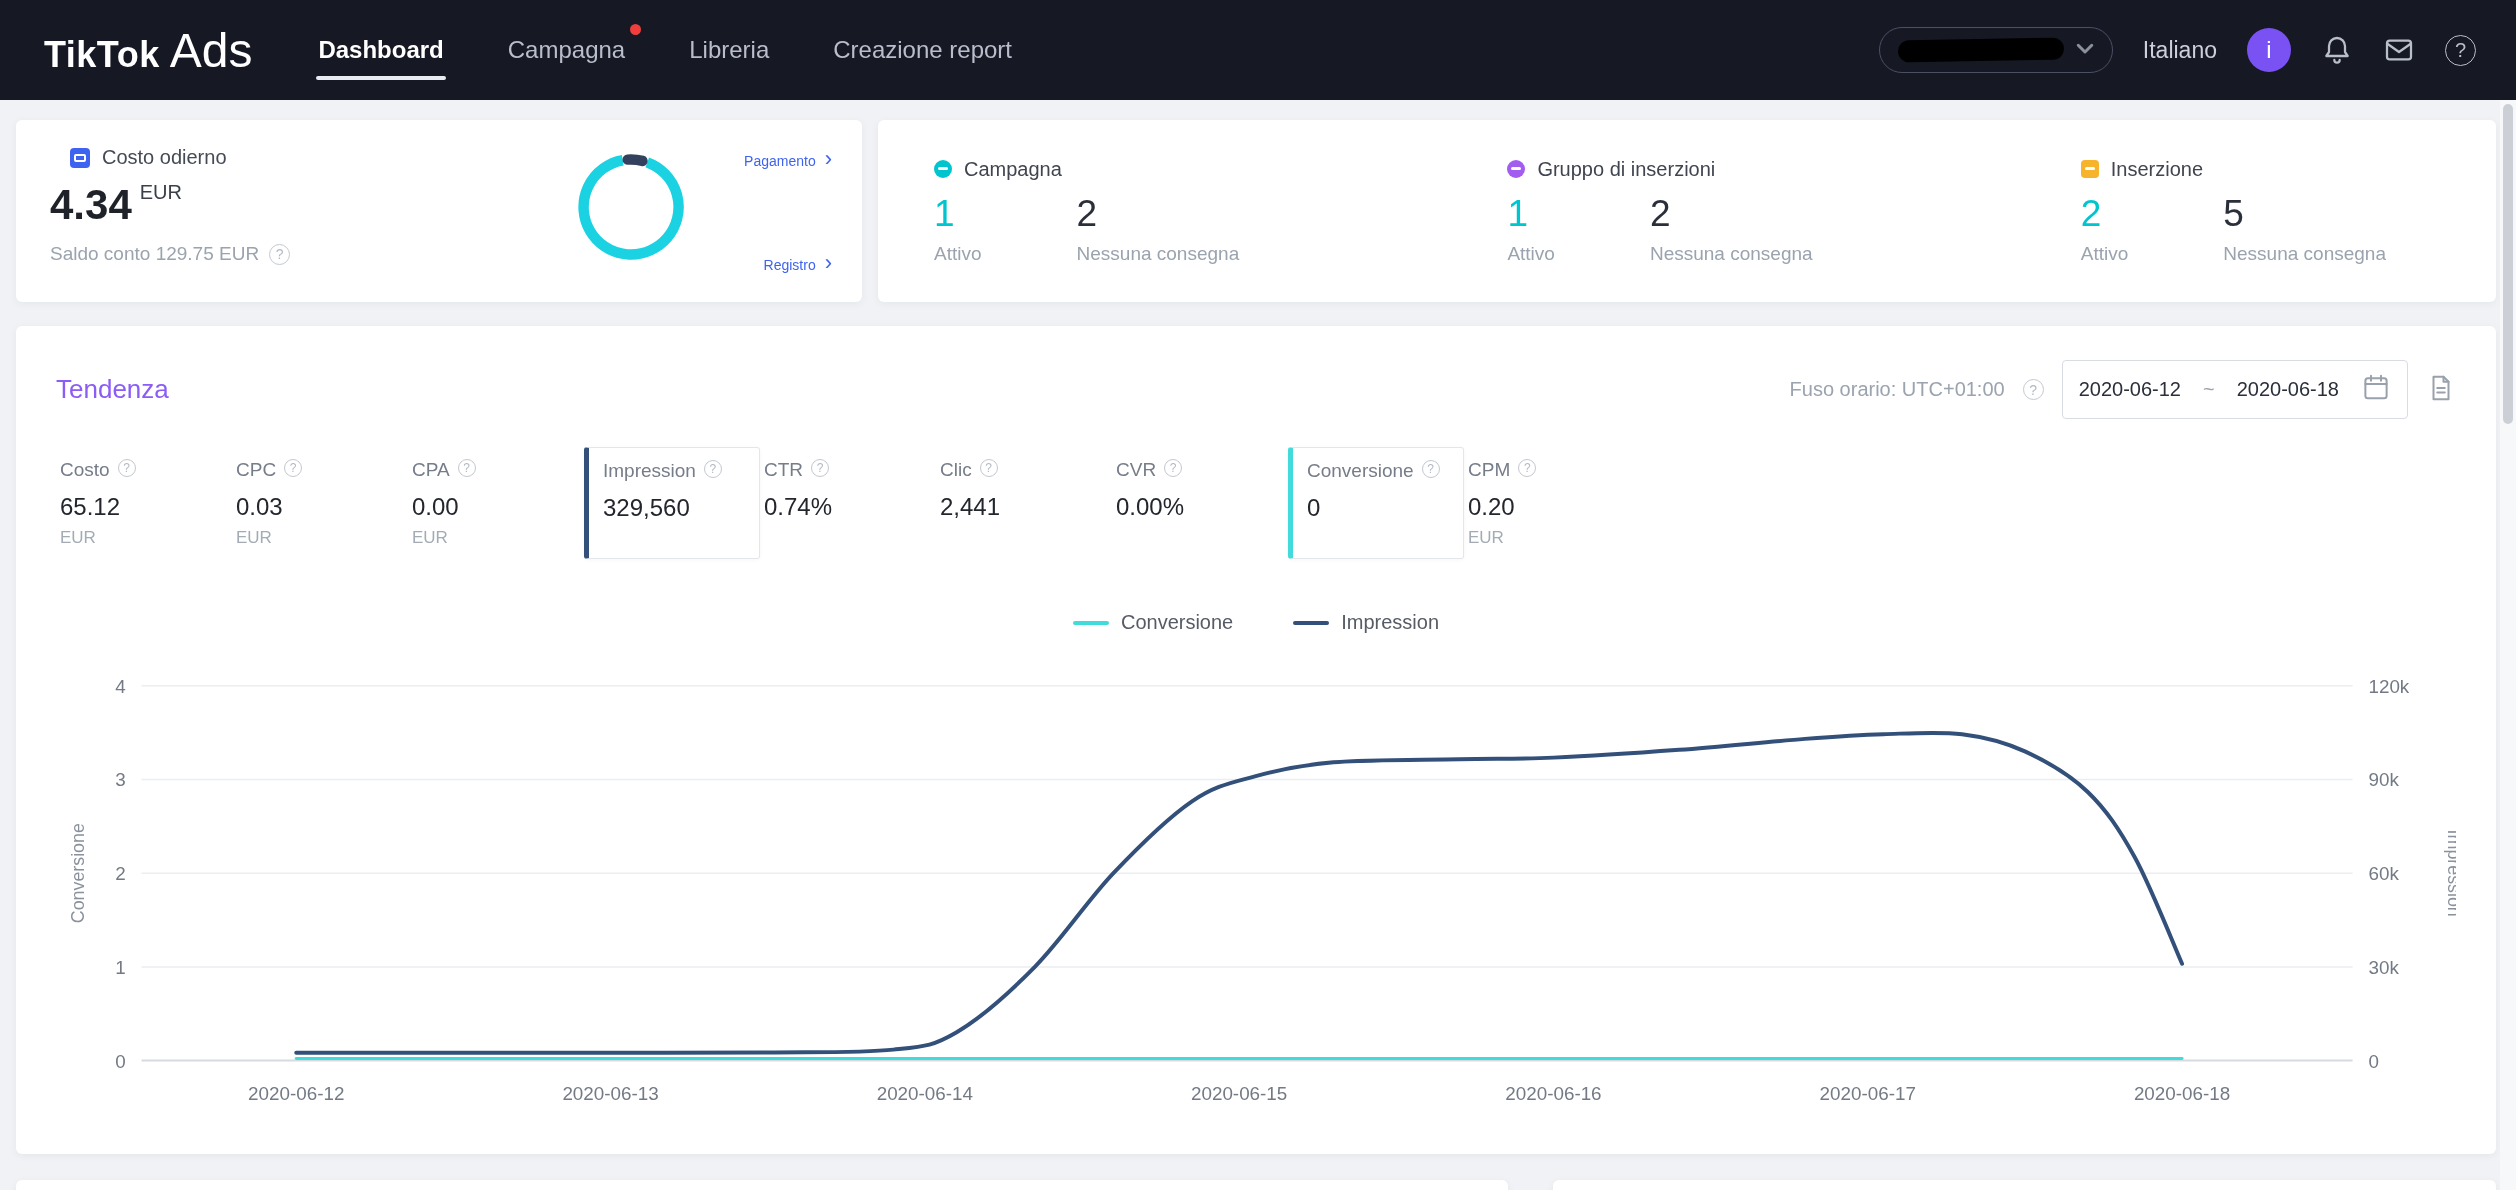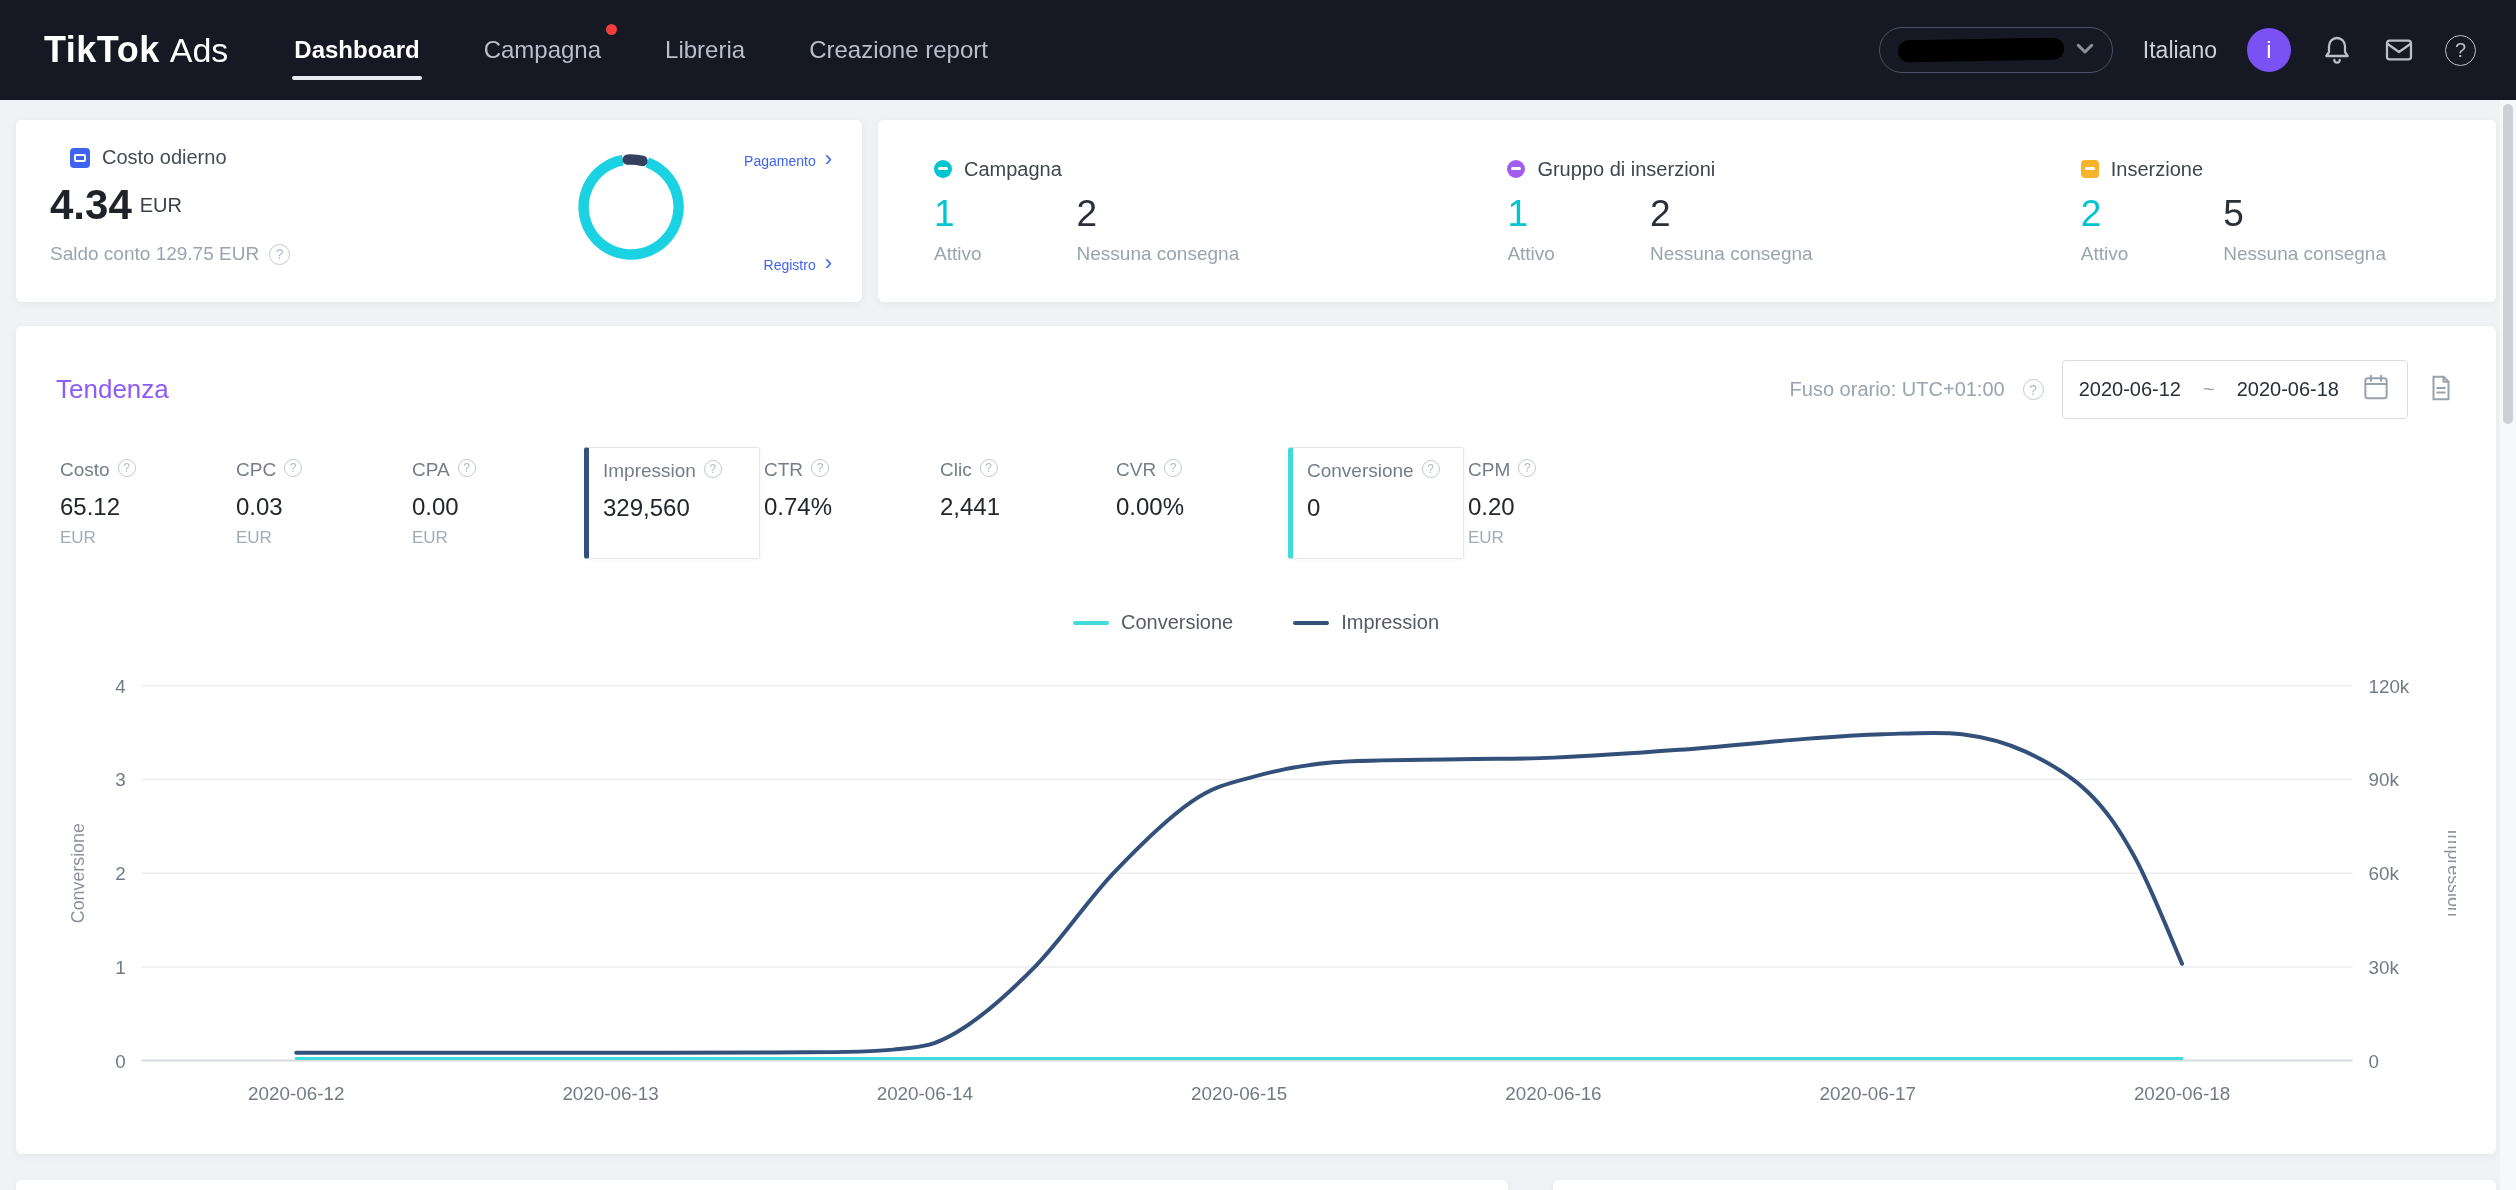--- a/index.html
+++ b/index.html
@@ -3,21 +3,21 @@
 <meta charset="utf-8">
 <style>
   * { margin:0; padding:0; box-sizing:border-box; }
   html,body { width:2516px; height:1190px; overflow:hidden; }
   body { background:#f0f2f5; font-family:"Liberation Sans", sans-serif; color:#23262d; position:relative; }
 
   
   .navbar { height:100px; background:#161823; display:flex; align-items:center; padding:0 40px 0 44px; position:relative; z-index:5; }
   .logo { display:flex; align-items:baseline; gap:10px; color:#fff; white-space:nowrap; }
   .logo-bold { font-size:36px; font-weight:800; letter-spacing:0.5px; }
-  .logo-light { font-size:34px; font-weight:400; }
+  .logo-light { font-size:48px; font-weight:400; }
   .nav-items { display:flex; gap:60px; margin-left:64px; align-items:center; }
   .nav-item { position:relative; font-size:24px; color:#b9bdcc; cursor:pointer; padding:8px 2px; }
   .nav-item.active { color:#ffffff; font-weight:700; }
   .nav-item.active::after { content:""; position:absolute; left:0; right:0; bottom:-8px; height:4px; background:#e9ebf2; border-radius:2px; }
   .badge { position:absolute; top:-6px; right:-16px; width:15px; height:15px; background:#f23d3d; border-radius:50%; border:2px solid #161823; }
   .nav-right { margin-left:auto; display:flex; align-items:center; gap:30px; }
   .account-pill { width:234px; height:46px; border:1.5px solid #4b5065; border-radius:24px; display:flex; align-items:center; padding:0 18px; gap:12px; cursor:pointer; }
   .redaction { flex:1; height:22px; background:#000; border-radius:11px; transform:rotate(-1deg); }
   .lang { font-size:23px; color:#ccd0da; cursor:pointer; }
   .avatar { width:44px; height:44px; border-radius:50%; background:#7a52f4; color:#fff; display:flex; align-items:center; justify-content:center; font-size:24px; cursor:pointer; }
@@ -30,21 +30,21 @@
   .q-nav { width:31px; height:31px; border-color:#b9bfca; color:#b9bfca; font-size:20px; }
 
   
   .card { background:#fff; border-radius:6px; box-shadow:0 2px 8px rgba(25,35,60,0.05); }
   .top-row { display:flex; gap:16px; margin:20px 20px 0 16px; }
 
   .balance-card { width:846px; height:182px; position:relative; padding:26px 34px; }
   .bc-title { display:flex; align-items:center; gap:12px; font-size:20px; color:#454a55;padding-left:20px; }
   .money-icon { width:20px; height:20px; background:#3e63f0; border-radius:4px; position:relative; }
   .money-icon::after { content:""; position:absolute; left:4px; right:4px; top:6px; bottom:6px; border:2px solid #fff; border-radius:2px; }
-  .bc-value { margin-top:12px; display:flex; align-items:center; gap:8px; }
+  .bc-value { margin-top:12px; display:flex; align-items:flex-start; gap:8px; }
   .bc-num { font-size:42px; font-weight:700; color:#1f2329; }
   .bc-cur { font-size:20px; color:#3a3f4a; }
   .bc-saldo { margin-top:14px; display:flex; align-items:center; gap:10px; font-size:19px; color:#9aa3ae; }
   .donut { position:absolute; left:558px; top:30px; }
   .bc-link { position:absolute; right:30px; font-size:14px; color:#3e63f0; cursor:pointer; }
   .bc-link::after { content:"›"; margin-left:9px; font-size:22px; }
   .bc-link.pay { top:26px; }
   .bc-link.reg { bottom:26px; }
 
   .delivery-card { flex:1; height:182px; display:flex; align-items:center; justify-content:space-between; padding:0 110px 0 56px; }

